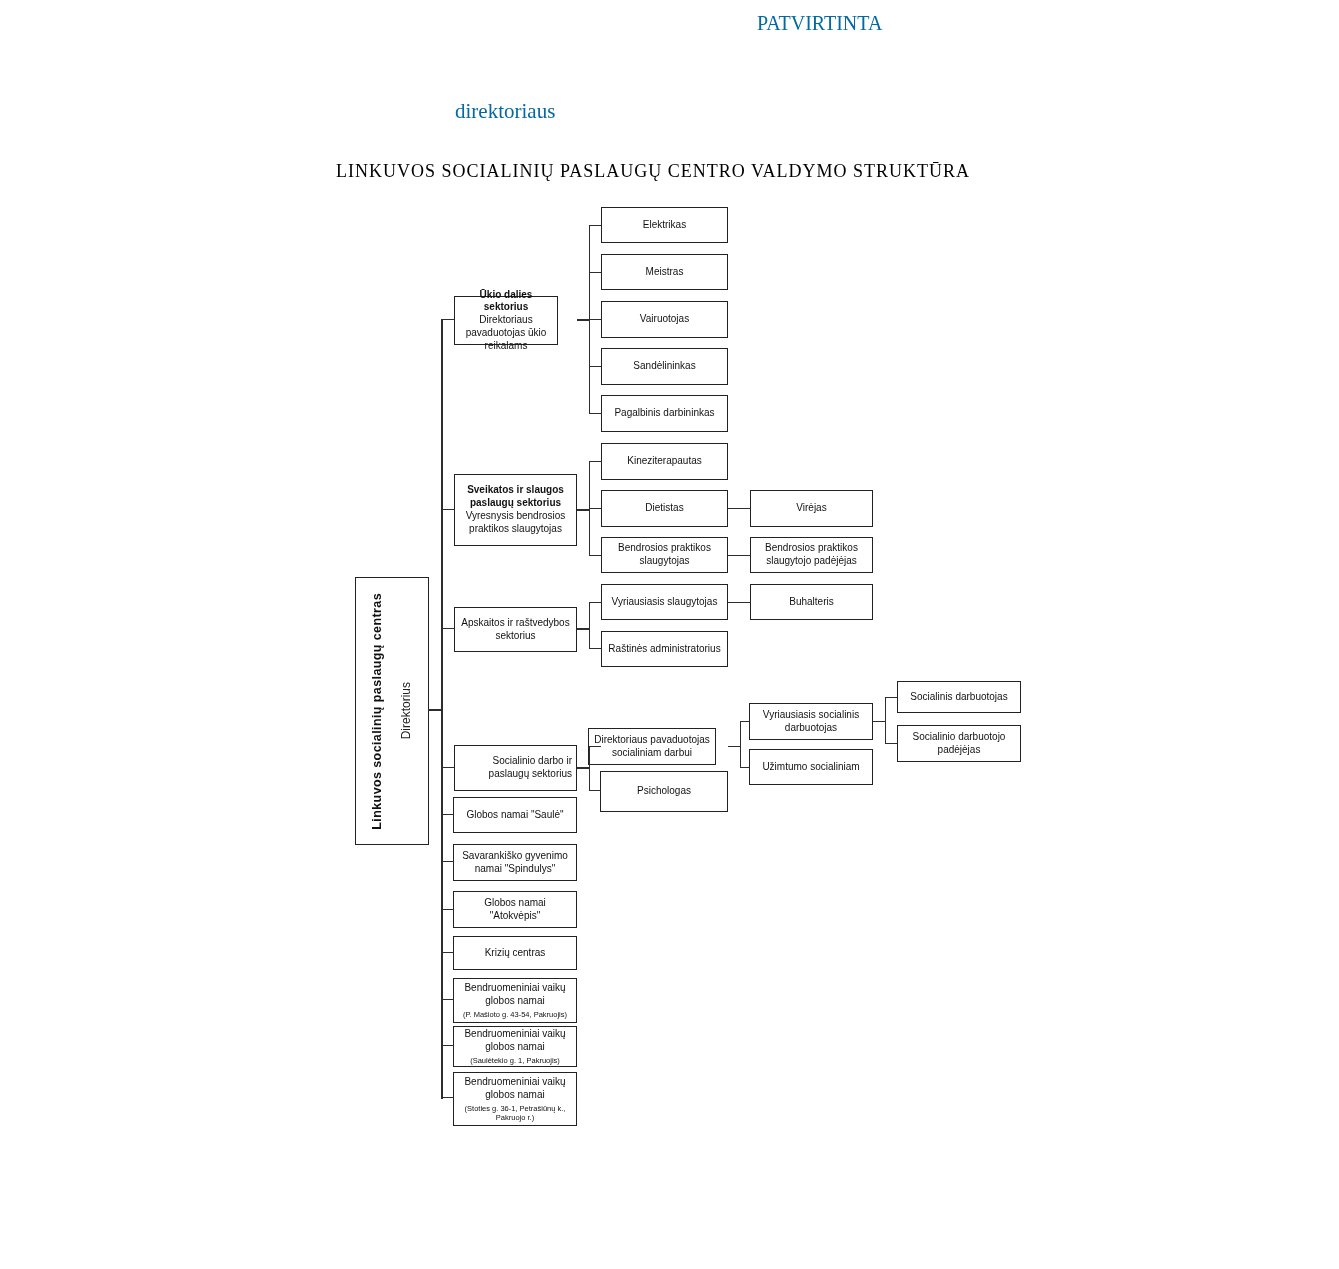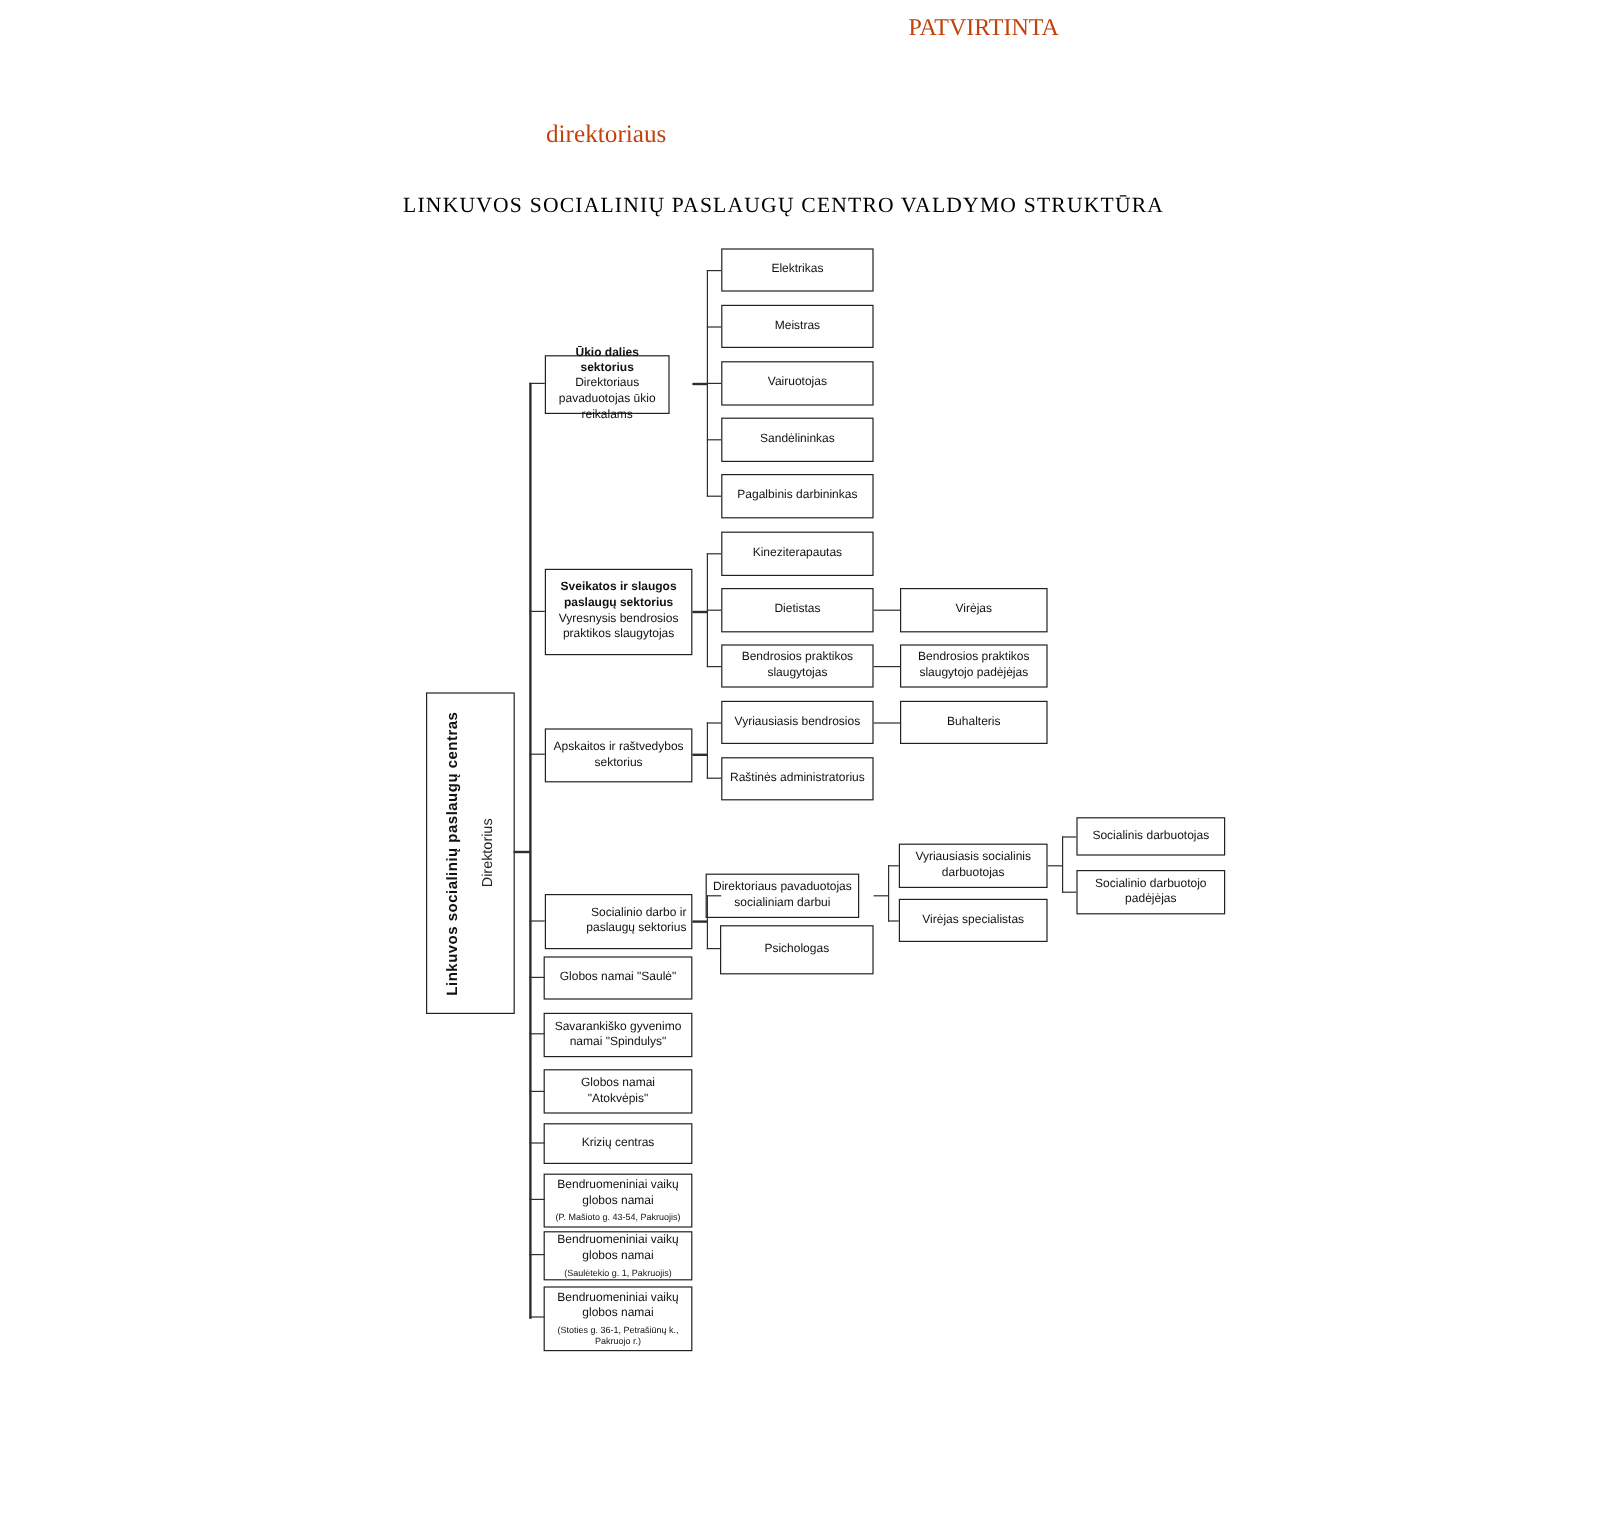--- a/index.html
+++ b/index.html
@@ -1,18 +1,18 @@
 <!DOCTYPE html>
 <html><head>
 <meta charset="utf-8">
 <style>
   html,body{margin:0;padding:0;background:#fff;}
   .page{position:relative;width:1339px;height:1269px;background:#ffffff;overflow:hidden;
         font-family:"Liberation Sans",sans-serif;color:#111;}
-  .serif{font-family:"Liberation Serif",serif;color:#c2410c;position:absolute;white-space:nowrap;}
+  .serif{font-family:"Liberation Serif",serif;color:#0369a1;position:absolute;white-space:nowrap;}
   .doc-title{font-family:"Liberation Serif",serif;color:#000;position:absolute;
              text-align:center;letter-spacing:1px;}
   .box{position:absolute;box-sizing:border-box;border:1px solid #222;background:#fff;
        display:flex;flex-direction:column;align-items:center;justify-content:center;
        text-align:center;font-size:10px;line-height:1.28;padding:2px 4px;color:#111;}
   .box .b{font-weight:bold;display:block;}
   .box .sub{display:block;}
   .box .addr{display:block;font-size:7.5px;line-height:1.2;margin-top:2px;}
   .root-box{flex-direction:row;gap:14px;}
   .vtxt{writing-mode:vertical-rl;transform:rotate(180deg);white-space:nowrap;}
@@ -101,40 +101,40 @@
     <span class="sub">Bendrosios praktikos slaugytojas</span>
   </div>
   <div class="box" style="left:750px;top:490px;width:123px;height:37px;">
     <span class="sub">Virėjas</span>
   </div>
   <div class="box" style="left:750px;top:537px;width:123px;height:36px;">
     <span class="sub">Bendrosios praktikos slaugytojo padėjėjas</span>
   </div>
 
   <div class="box" style="left:601px;top:584px;width:127px;height:36px;">
-    <span class="sub">Vyriausiasis bendrosios</span>
+    <span class="sub">Vyriausiasis slaugytojas</span>
   </div>
   <div class="box" style="left:750px;top:584px;width:123px;height:36px;">
     <span class="sub">Buhalteris</span>
   </div>
   <div class="box" style="left:601px;top:631px;width:127px;height:36px;">
     <span class="sub">Raštinės administratorius</span>
   </div>
 
   <div class="box" style="left:588px;top:728px;width:128px;height:37px;">
     <span class="sub">Direktoriaus pavaduotojas socialiniam darbui</span>
   </div>
   <div class="box" style="left:600px;top:771px;width:128px;height:41px;">
     <span class="sub">Psichologas</span>
   </div>
   <div class="box" style="left:749px;top:703px;width:124px;height:37px;">
     <span class="sub">Vyriausiasis socialinis darbuotojas</span>
   </div>
   <div class="box" style="left:749px;top:749px;width:124px;height:36px;">
-    <span class="sub">Virėjas specialistas</span>
+    <span class="sub">Užimtumo socialiniam</span>
   </div>
   <div class="box" style="left:897px;top:681px;width:124px;height:32px;">
     <span class="sub">Socialinis darbuotojas</span>
   </div>
   <div class="box" style="left:897px;top:725px;width:124px;height:37px;">
     <span class="sub">Socialinio darbuotojo padėjėjas</span>
   </div>
 
   <div class="vl" style="left:441px;top:319px;width:2px;height:780px;"></div>
   <div class="hl" style="left:428px;top:709px;width:14px;height:2px;"></div>

